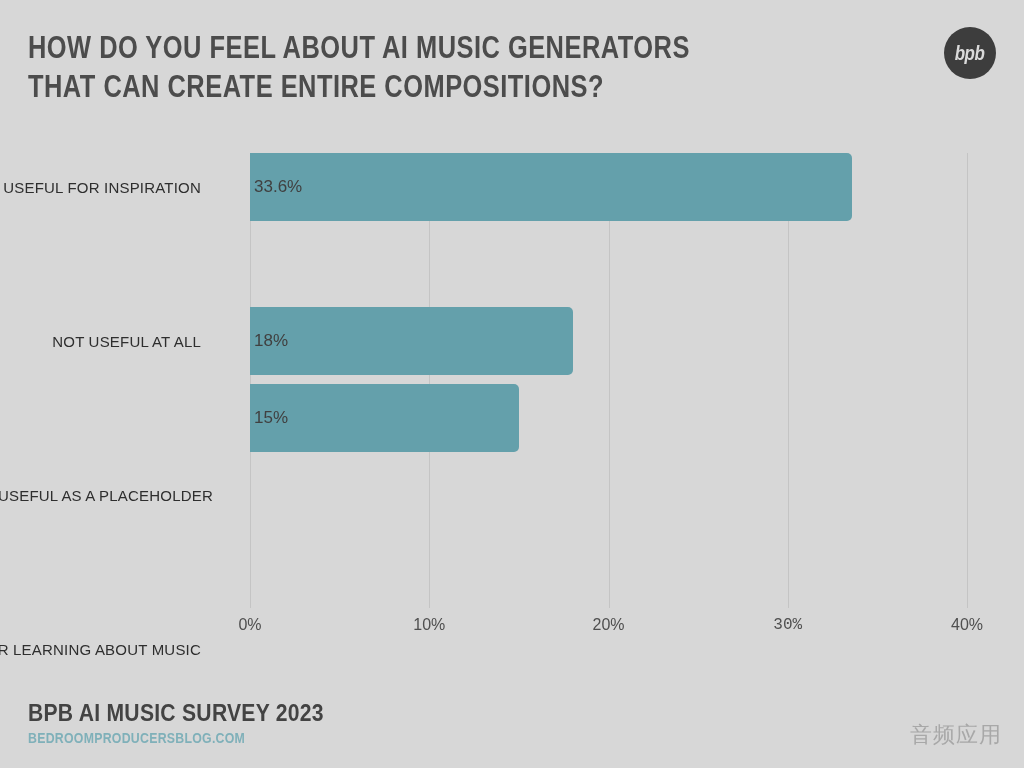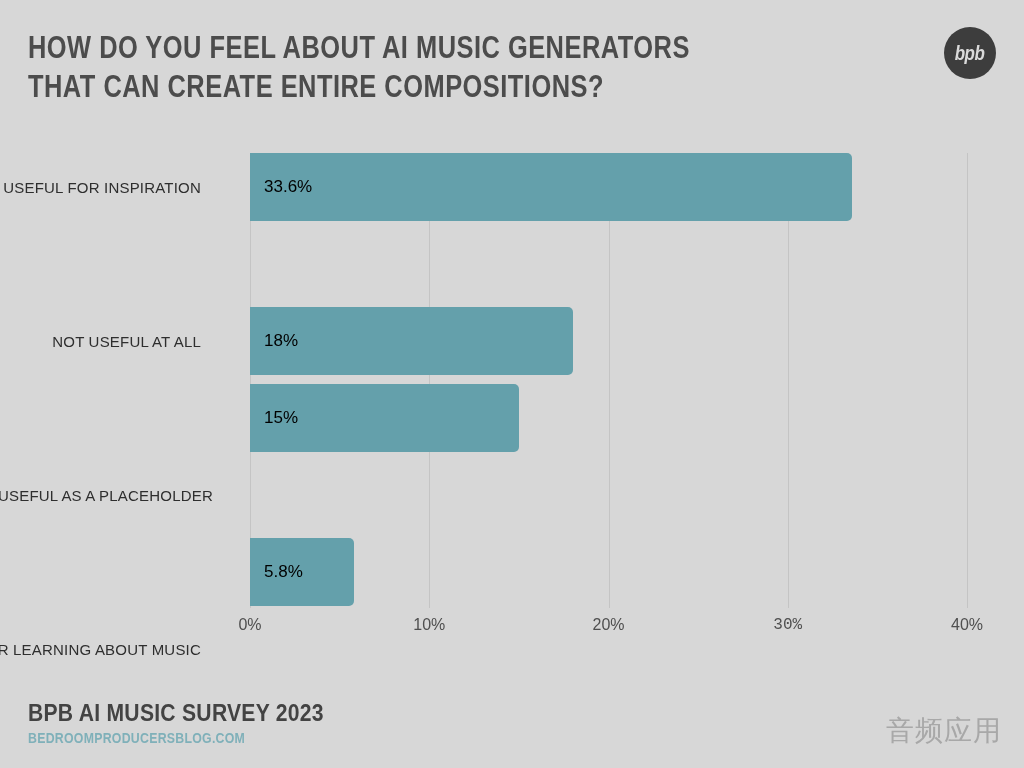--- a/index.html
+++ b/index.html
@@ -98,24 +98,24 @@
   .bar {
     position: absolute;
     left: 0;
     top: 0;
     height: 68px;
     background: #64a0ab;
     border-radius: 0 5px 5px 0;
   }
   .bar-value {
     position: absolute;
-    left: 14px;
+    left: 4px;
     top: 50%;
     transform: translateY(-50%);
-    color: #000000;
+    color: #404040;
     font-size: 17px;
     white-space: nowrap;
   }
   .cat-label {
     position: absolute;
     right: 766px;  
     width: 300px;
     text-align: right;
     font-size: 15px;
     line-height: 19px;
@@ -148,21 +148,21 @@
     color: #7fb0b9;
     letter-spacing: 0.3px;
     text-transform: uppercase;
     transform: scaleX(0.88);
     transform-origin: left center;
   }
   #watermark {
     position: absolute;
     right: 22px;
     bottom: 18px;
-    font-size: 28px;
+    font-size: 22px;
     color: #a8a8a8;
     letter-spacing: 1px;
   }
 </style>
 </head>
 <body>
 
 <div id="header">
   <div id="title">HOW DO YOU FEEL ABOUT AI MUSIC GENERATORS THAT CAN CREATE ENTIRE COMPOSITIONS?</div>
   <div id="logo">
@@ -196,25 +196,20 @@
           <span class="bar-value">18%</span>
         </div>
         <div class="cat-label" style="top: 188px; transform: translateY(-50%);">USEFUL AS A PLACEHOLDER</div>
       </div>
       <div class="bar-row" style="top: 231px; width: 717px;">
         <div class="bar" style="width: 268.875px; background: rgb(100, 160, 171);">
           <span class="bar-value">15%</span>
         </div>
         <div class="cat-label" style="top: 265px; transform: translateY(-50%);">USEFUL FOR LEARNING ABOUT MUSIC</div>
       </div>
-      <div class="bar-row" style="top: 385px; width: 717px;">
-        <div class="bar" style="width: 103.965px; background: rgb(100, 160, 171);">
-          <span class="bar-value">5.8%</span>
-        </div>
-      </div>
     </div>
 </div>
 
 <div id="footer">
   <div id="footer-title">BPB AI MUSIC SURVEY 2023</div>
   <div id="footer-url">BEDROOMPRODUCERSBLOG.COM</div>
 </div>
 <div id="watermark">音频应用</div>
 
 </body></html>

